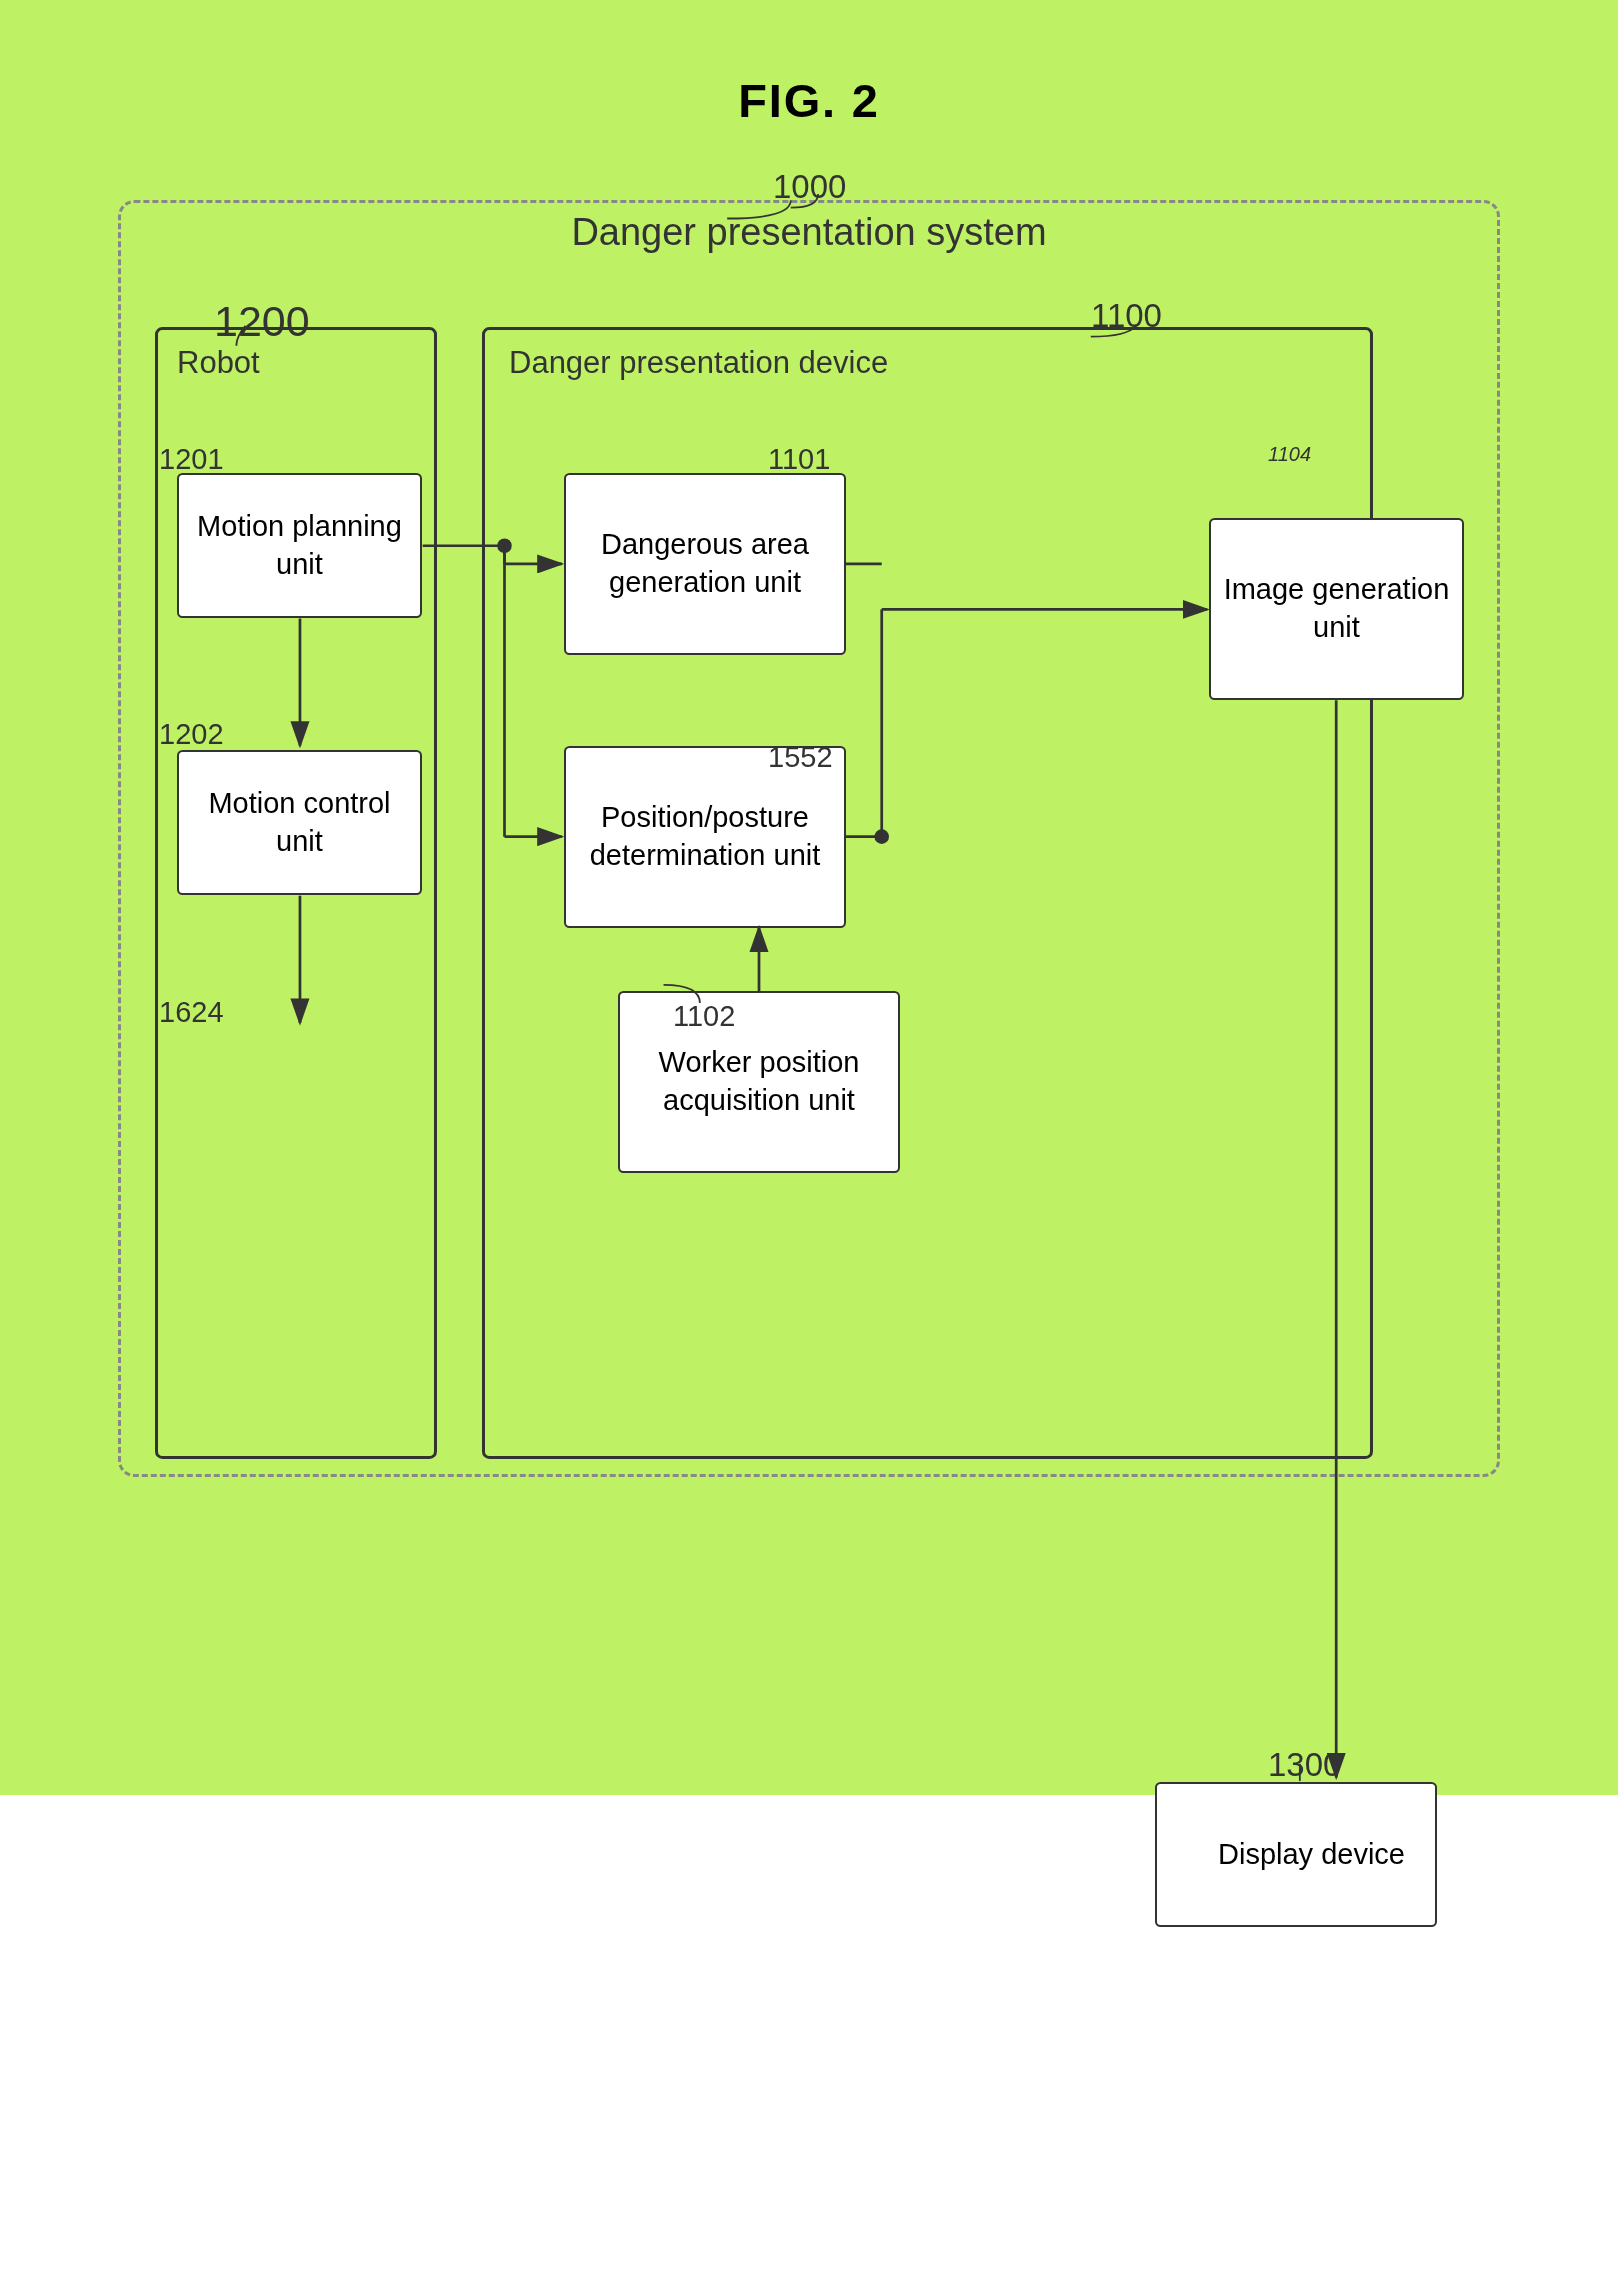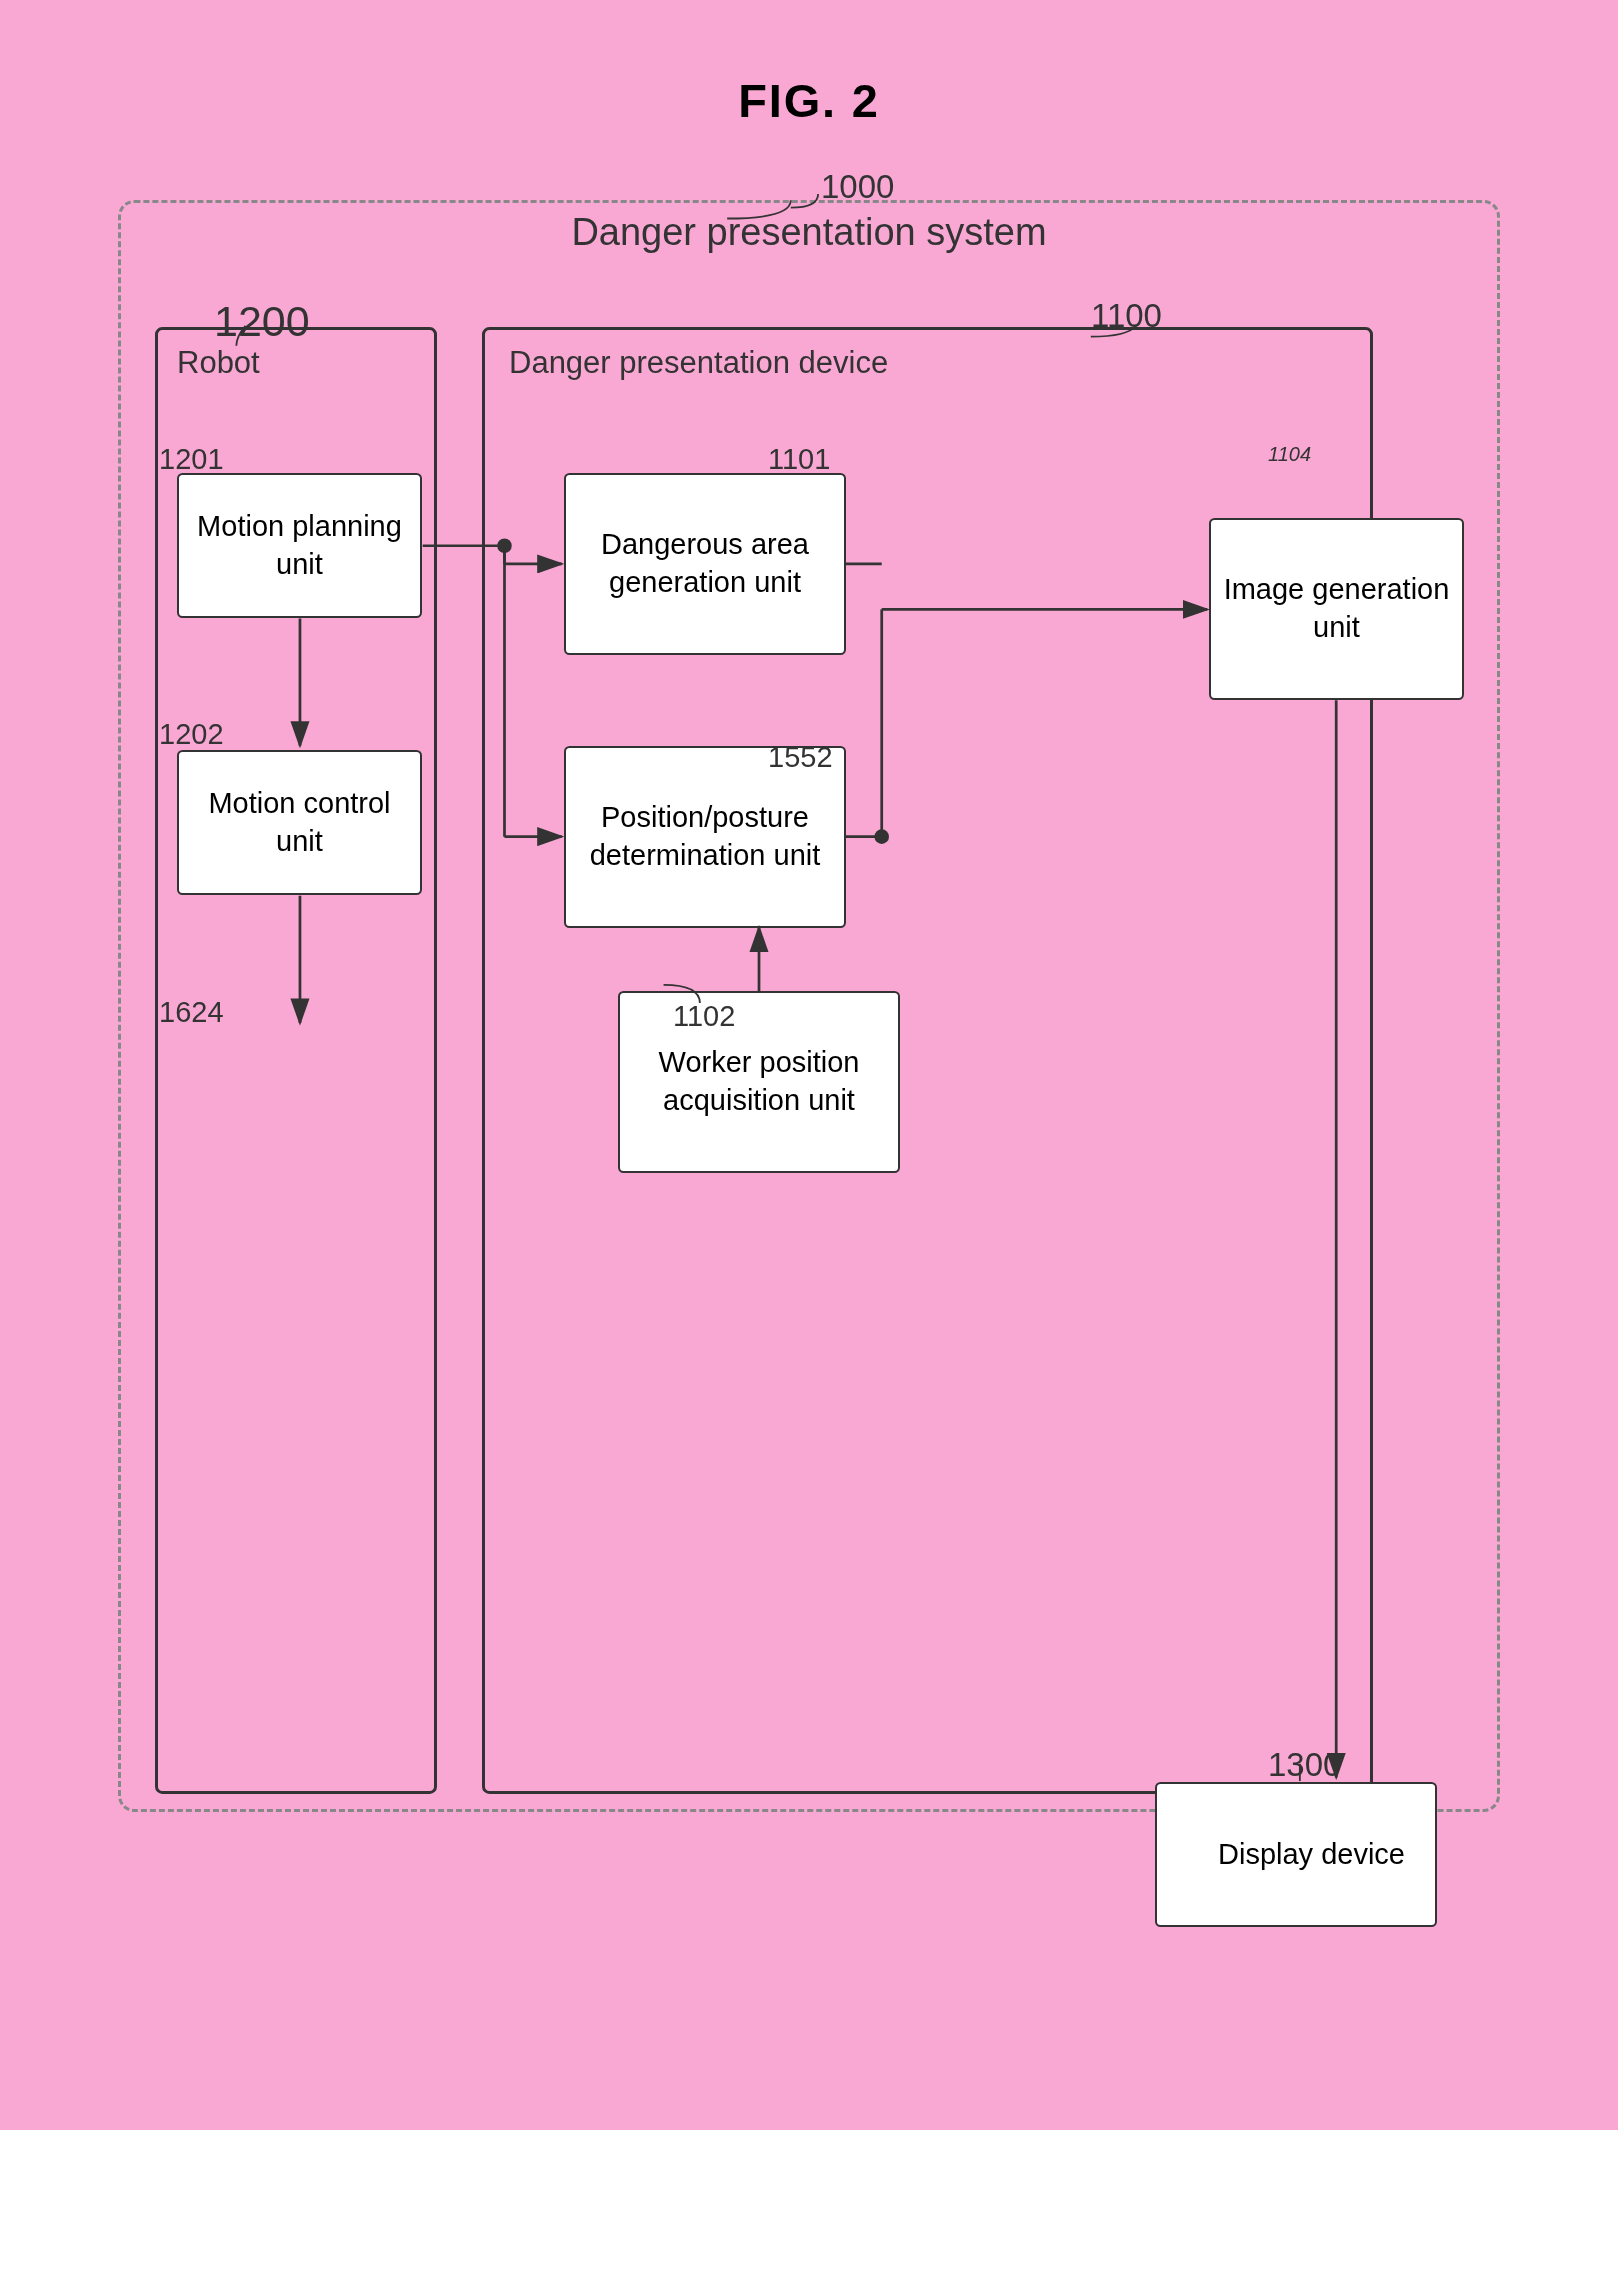--- a/index.html
+++ b/index.html
@@ -7,22 +7,22 @@
       background: #fff;
       font-family: Arial, sans-serif;
       width: 1618px;
       height: 2285px;
       position: relative;
       overflow: hidden;
     }
 
     .page {
       width: 1618px;
-      height: 2130px;
-      background: #f9a8d4;
+      height: 1795px;
+      background: #bef264;
       position: relative;
     }
 
     .fig-title {
       text-align: center;
       font-size: 47px;
       font-weight: bold;
       padding-top: 73px;
       letter-spacing: 1.8px;
     }
@@ -115,21 +115,20 @@
       width: 1618px;
       height: 2285px;
       pointer-events: none;
     }
 
     .label-1000 {
       position: absolute;
       top: 168px;
       left: 773px;
       font-size: 33px;
-      margin-left: 48px;
     }
     .label-1200 {
       position: absolute;
       top: 297px;
       left: 214px;
       font-size: 43px;
     }
     .label-1100 {
       position: absolute;
       top: 297px;

